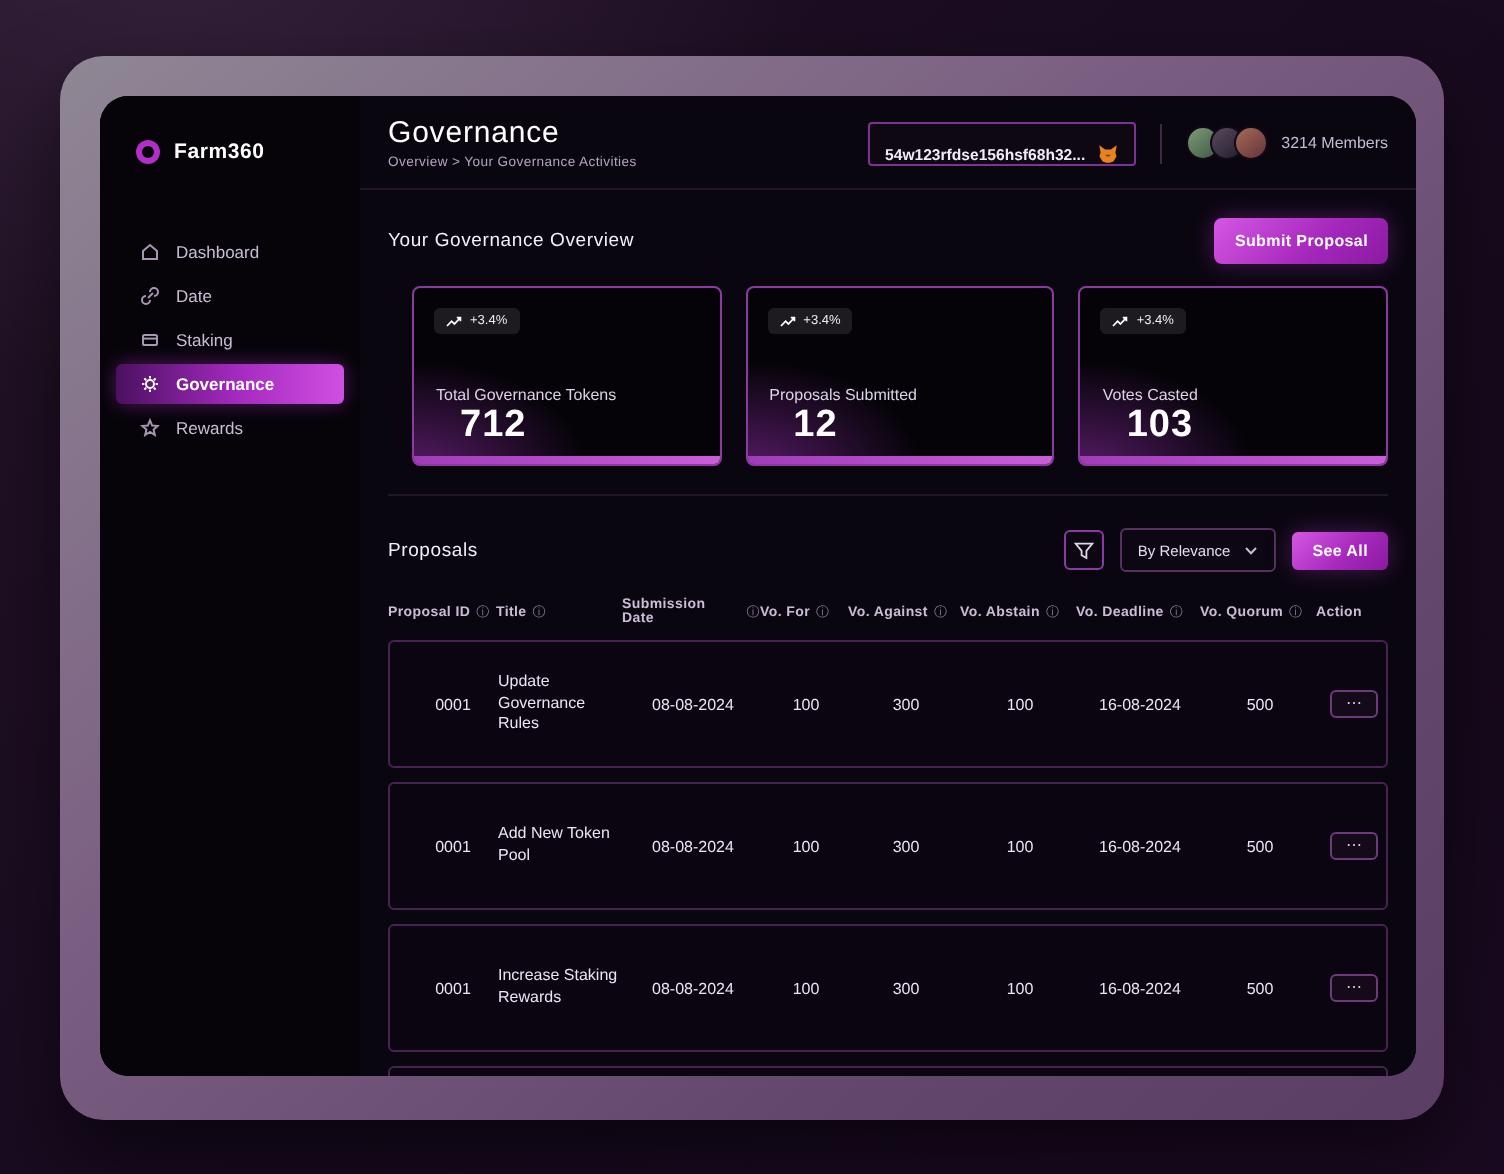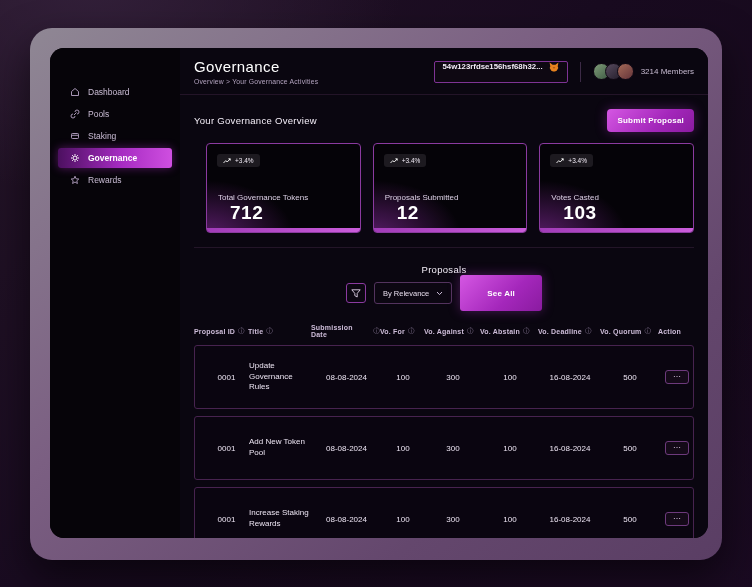--- a/index.html
+++ b/index.html
@@ -40,21 +40,21 @@
   
   .main{flex:1;display:flex;flex-direction:column;background:#0a0610;min-width:0;}
   .main-header{
     display:flex;align-items:center;justify-content:space-between;
     padding:10px 14px 9px 14px;border-bottom:1px solid #231428;
   }
   .page-title{color:#fff;font-size:15px;letter-spacing:.4px;}
   .breadcrumb{color:#b3a3bf;font-size:6.8px;margin-top:3px;letter-spacing:.2px;}
   .header-right{display:flex;align-items:center;}
   .wallet-btn{
-    display:flex;align-items:flex-start;gap:6px;height:22px;padding:0 8px;
+    display:flex;align-items:flex-end;gap:6px;height:22px;padding:0 8px;
     border:1px solid #7e3394;border-radius:2px;background:#0e0812;
     color:#f2ecf6;font-size:7.8px;font-weight:bold;cursor:pointer;
   }
   .header-divider{width:1px;height:20px;background:#3c2a46;margin:0 12px;}
   .avatar-group{display:flex;align-items:center;}
   .avatar{width:15px;height:15px;border-radius:50%;border:1.5px solid #120a16;box-sizing:content-box;}
   .avatar:nth-child(1){background:linear-gradient(140deg,#7f9b78,#3e5a44);}
   .avatar:nth-child(2){background:linear-gradient(140deg,#584a5e,#241e2c);margin-left:-5px;}
   .avatar:nth-child(3){background:linear-gradient(140deg,#a56a58,#64343a);margin-left:-5px;}
   .members-label{color:#c6bad0;font-size:8px;margin-left:7px;}
@@ -82,32 +82,32 @@
     background:linear-gradient(90deg,#a13cb8,#cb5ddb);
   }
   .stat-badge{
     position:absolute;left:10px;top:10px;display:flex;align-items:center;gap:4px;
     background:#1d1a20;border-radius:3px;padding:3px 6px;color:#f0eaf4;font-size:6.5px;
   }
   .stat-label{position:absolute;left:11px;bottom:30px;color:#ddd2e6;font-size:8px;}
   .stat-value{position:absolute;left:23px;bottom:8px;color:#fff;font-size:19px;font-weight:bold;letter-spacing:.5px;}
   .cards-divider{height:1px;background:#231528;margin-top:14px;}
   
-  .proposals-row{margin-top:16px;flex-direction:column;}
+  .proposals-row{margin-top:16px;}
   .proposal-controls{display:flex;align-items:center;gap:8px;}
   .icon-btn{
     width:20px;height:20px;display:flex;align-items:center;justify-content:center;
     border:1px solid #8b3aa0;border-radius:3px;background:#0c0712;cursor:pointer;
   }
   .sort-select{
     display:flex;align-items:center;gap:7px;height:20px;padding:0 8px;
     border:1px solid #53335e;border-radius:3px;background:#0c0712;
     color:#e6dcec;font-size:7.5px;cursor:pointer;
   }
-  .btn-small{padding:0 27px;height:36px;border-radius:3px;display:flex;align-items:center;}
+  .btn-small{padding:0 10px;height:19px;border-radius:3px;display:flex;align-items:center;}
   
   .tbl-head{
     display:grid;grid-template-columns:54px 63px 69px 44px 56px 58px 62px 58px 36px;
     margin-top:13px;align-items:center;
   }
   .th{display:flex;align-items:center;gap:3px;color:#cdbcd8;font-size:7px;font-weight:bold;letter-spacing:.2px;}
   .info-glyph{color:#8a7a98;font-size:6.5px;font-weight:normal;}
   .tbl-row{
     display:grid;grid-template-columns:54px 63px 69px 44px 56px 58px 62px 58px 36px;
     align-items:center;height:62px;margin-top:7px;
@@ -124,36 +124,40 @@
   .tbl-row.ghost{height:62px;}
   svg{display:block;}
 </style>
 </head>
 <body>
 
 <div class="bezel">
   <div class="app">
 
     <div class="sidebar">
+      <div class="brand">
+        <span class="brand-ring"></span>
+        <span class="brand-name">Farm360</span>
+      </div>
       <div class="nav">
         <div class="nav-item">
           <span>
               <svg width="10" height="10" viewBox="0 0 10 10" fill="none" stroke-width="1">
                 <path d="M1.5 4.5 L5 1.5 L8.5 4.5 V8.5 H1.5 Z"></path>
               </svg>
             </span>
           <span>Dashboard</span>
         </div>
         <div class="nav-item">
           <span>
               <svg width="10" height="10" viewBox="0 0 10 10" fill="none" stroke-width="1">
                 <path d="M4 6 L6.5 3.5 M3 5 a2 2 0 1 0 2 2 M7 5 a2 2 0 1 0-2-2"></path>
               </svg>
             </span>
-          <span>Pools</span>
+          <span>Date</span>
         </div>
         <div class="nav-item">
           <span>
               <svg width="10" height="10" viewBox="0 0 10 10" fill="none" stroke-width="1">
                 <rect x="1.5" y="2.5" width="7" height="5" rx="0.8"></rect>
                 <path d="M1.5 4.3 H8.5"></path>
               </svg>
             </span>
           <span>Staking</span>
         </div>

